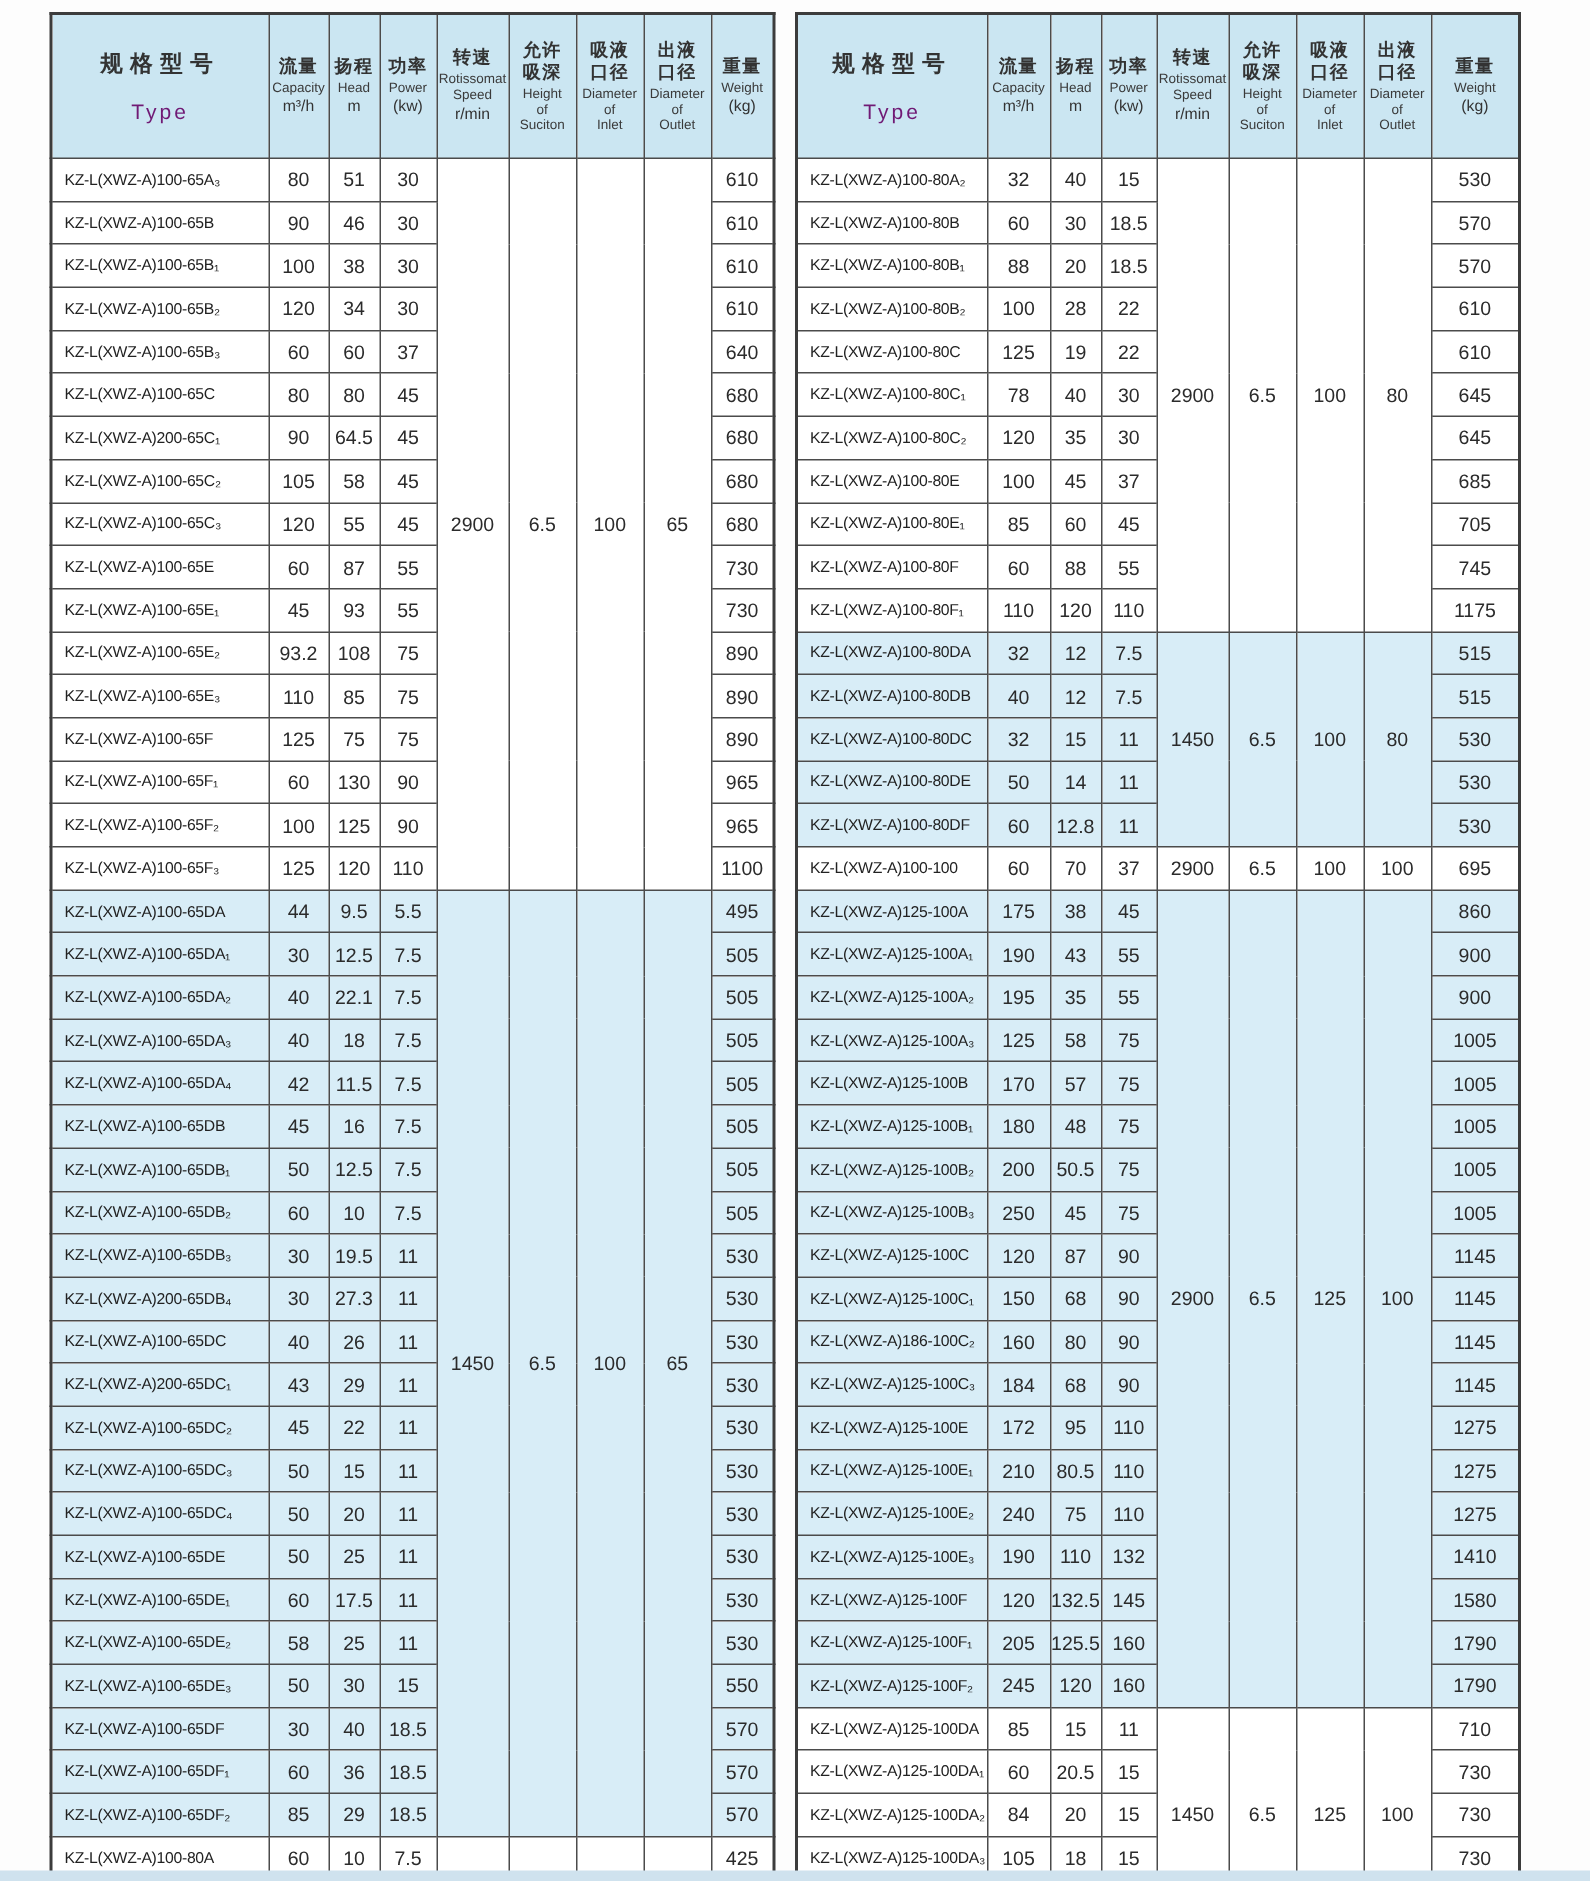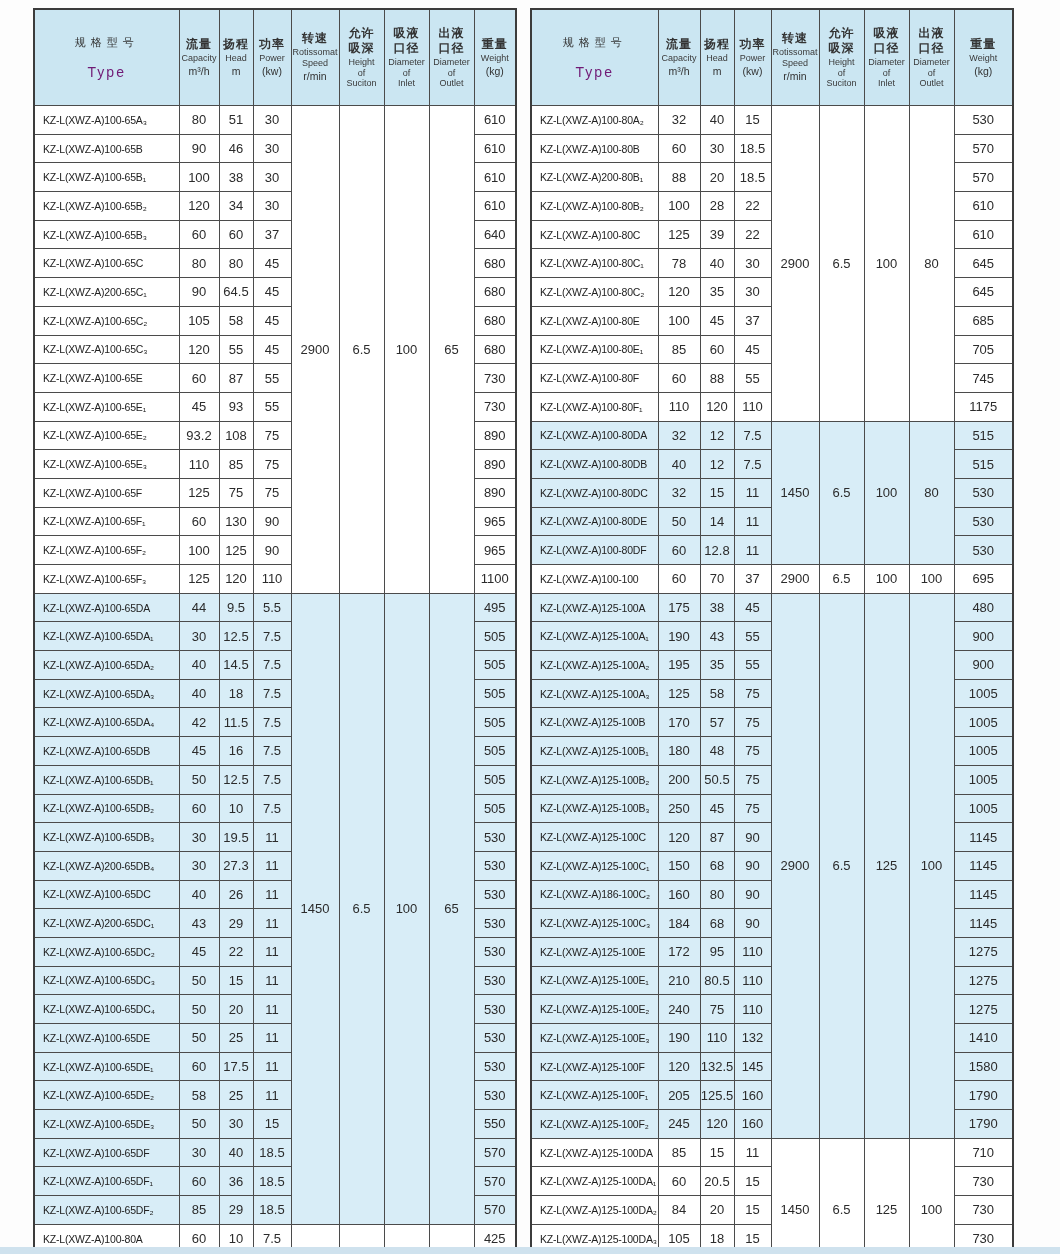--- a/index.html
+++ b/index.html
@@ -15,21 +15,21 @@
     border:2px solid #3c3c3c;background:#fff;
   }
   table.spec th,table.spec td{
     border:1px solid #4b4b4b;text-align:center;vertical-align:middle;
     padding:0;overflow:hidden;white-space:pre-line;
   }
   table.spec thead th{height:95px;background:#cbe6f2;font-weight:normal;}
   .h-zh{font-size:12px;font-weight:bold;line-height:1.25;letter-spacing:1px;color:#333;}
   .h-en{font-size:9px;line-height:1.2;color:#3a3a3a;margin-top:1px;}
   .h-unit{font-size:10.5px;line-height:1.3;color:#333;margin-top:1px;}
-  .h-zh-big{font-size:11px;font-weight:normal;letter-spacing:5px;color:#333;margin-bottom:14px;}
+  .h-zh-big{font-size:15px;font-weight:bold;letter-spacing:5px;color:#333;margin-bottom:14px;}
   .h-en-big{font-size:14px;letter-spacing:2px;color:#701a75;}
   tr.data-row td{height:27.7px;font-size:13px;}
   tr.data-row td.type-cell{
     text-align:left;padding-left:8px;font-size:10.5px;letter-spacing:-0.2px;color:#222;
   }
   tr.shade-blue td{background:#d8edf7;}
   tr.shade-white td{background:#fff;}
   td.merged-cell{font-size:13px;margin-left:30px;}
   .bottom-strip{
     position:absolute;left:0;top:1247px;width:1060px;height:7px;background:#cfe2ee;
@@ -212,21 +212,21 @@
         <tr class="data-row shade-blue">
           <td class="type-cell">KZ-L(XWZ-A)100-65DA₁</td>
           <td class="capacity-cell">30</td>
           <td class="head-cell">12.5</td>
           <td class="power-cell">7.5</td>
           <td class="weight-cell">505</td>
         </tr>
         <tr class="data-row shade-blue">
           <td class="type-cell">KZ-L(XWZ-A)100-65DA₂</td>
           <td class="capacity-cell">40</td>
-          <td class="head-cell">14.5</td>
+          <td class="head-cell">22.1</td>
           <td class="power-cell">7.5</td>
           <td class="weight-cell">505</td>
         </tr>
         <tr class="data-row shade-blue">
           <td class="type-cell">KZ-L(XWZ-A)100-65DA₃</td>
           <td class="capacity-cell">40</td>
           <td class="head-cell">18</td>
           <td class="power-cell">7.5</td>
           <td class="weight-cell">505</td>
         </tr>
@@ -424,37 +424,37 @@
           <td class="weight-cell">530</td>
         </tr>
         <tr class="data-row shade-white">
           <td class="type-cell">KZ-L(XWZ-A)100-80B</td>
           <td class="capacity-cell">60</td>
           <td class="head-cell">30</td>
           <td class="power-cell">18.5</td>
           <td class="weight-cell">570</td>
         </tr>
         <tr class="data-row shade-white">
-          <td class="type-cell">KZ-L(XWZ-A)200-80B₁</td>
+          <td class="type-cell">KZ-L(XWZ-A)100-80B₁</td>
           <td class="capacity-cell">88</td>
           <td class="head-cell">20</td>
           <td class="power-cell">18.5</td>
           <td class="weight-cell">570</td>
         </tr>
         <tr class="data-row shade-white">
           <td class="type-cell">KZ-L(XWZ-A)100-80B₂</td>
           <td class="capacity-cell">100</td>
           <td class="head-cell">28</td>
           <td class="power-cell">22</td>
           <td class="weight-cell">610</td>
         </tr>
         <tr class="data-row shade-white">
           <td class="type-cell">KZ-L(XWZ-A)100-80C</td>
           <td class="capacity-cell">125</td>
-          <td class="head-cell">39</td>
+          <td class="head-cell">19</td>
           <td class="power-cell">22</td>
           <td class="weight-cell">610</td>
         </tr>
         <tr class="data-row shade-white">
           <td class="type-cell">KZ-L(XWZ-A)100-80C₁</td>
           <td class="capacity-cell">78</td>
           <td class="head-cell">40</td>
           <td class="power-cell">30</td>
           <td class="weight-cell">645</td>
         </tr>
@@ -545,21 +545,21 @@
         </tr>
         <tr class="data-row shade-blue">
           <td class="type-cell">KZ-L(XWZ-A)125-100A</td>
           <td class="capacity-cell">175</td>
           <td class="head-cell">38</td>
           <td class="power-cell">45</td>
           <td class="merged-cell" rowspan="19">2900</td>
           <td class="merged-cell" rowspan="19">6.5</td>
           <td class="merged-cell" rowspan="19">125</td>
           <td class="merged-cell" rowspan="19">100</td>
-          <td class="weight-cell">480</td>
+          <td class="weight-cell">860</td>
         </tr>
         <tr class="data-row shade-blue">
           <td class="type-cell">KZ-L(XWZ-A)125-100A₁</td>
           <td class="capacity-cell">190</td>
           <td class="head-cell">43</td>
           <td class="power-cell">55</td>
           <td class="weight-cell">900</td>
         </tr>
         <tr class="data-row shade-blue">
           <td class="type-cell">KZ-L(XWZ-A)125-100A₂</td>

